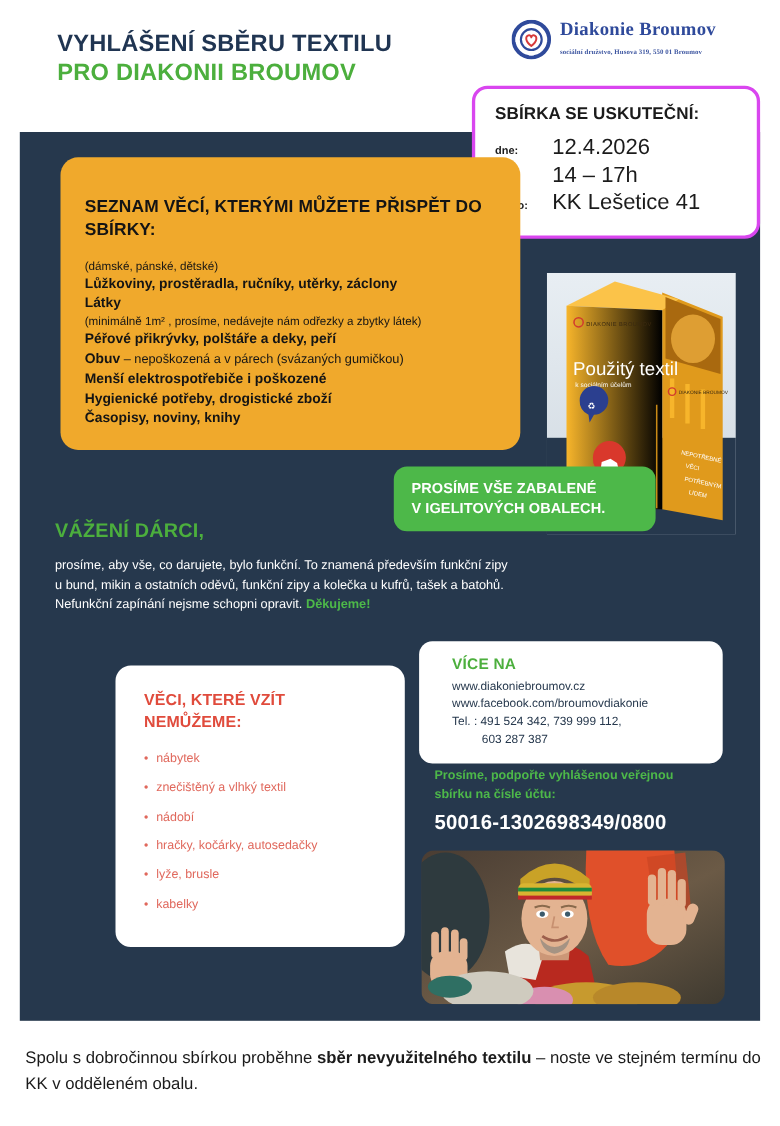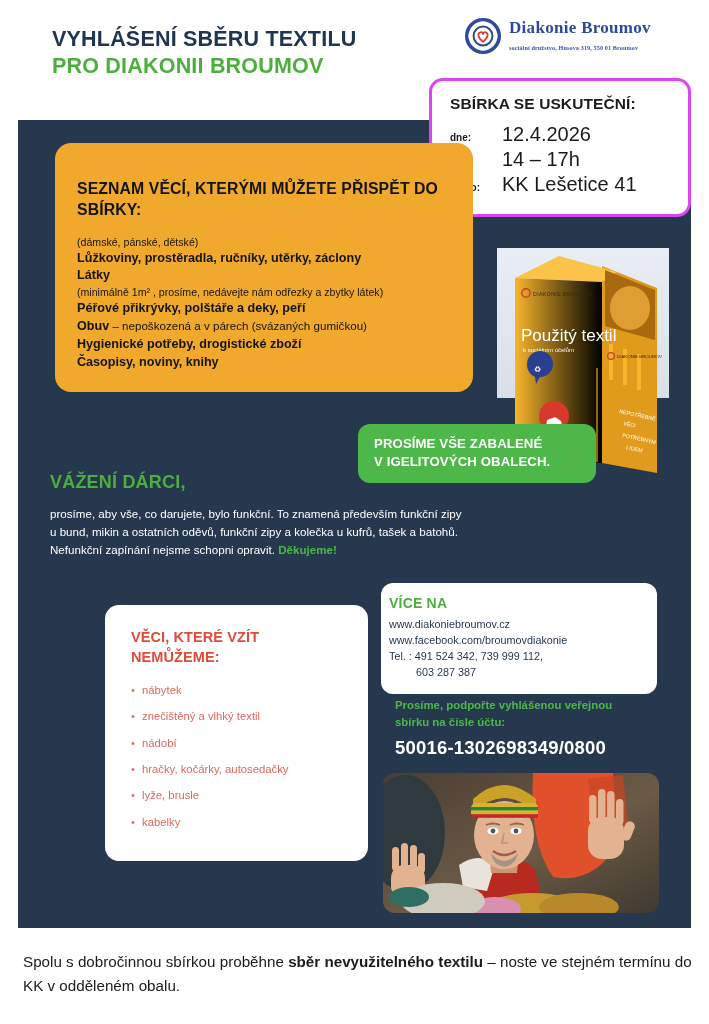--- a/index.html
+++ b/index.html
@@ -246,21 +246,21 @@
   .c-item b { color: #d6392c; font-weight: bold; }
 
   
   .contact-card {
     position: absolute;
     left: 381px;
     top: 583px;
     width: 276px;
     background: #ffffff;
     border-radius: 12px;
-    padding: 12px 16px 13px 8px;
+    padding: 12px 16px 13px 30px;
     box-sizing: border-box;
   }
   .contact-card h3 {
     margin: 0 0 6px 0;
     font-size: 14px;
     font-weight: bold;
     color: #4caf3d;
     letter-spacing: .2px;
   }
   .contact-card div.line {
@@ -412,20 +412,21 @@
 
   <div class="yellow-card">
     <h2>SEZNAM VĚCÍ, KTERÝMI MŮŽETE PŘISPĚT DO SBÍRKY:</h2>
     <div>
       <div class="y-sub">(dámské, pánské, dětské)</div>
       <div class="y-item">Lůžkoviny, prostěradla, ručníky, utěrky, záclony</div>
       <div class="y-item">Látky</div>
       <div class="y-sub">(minimálně 1m² , prosíme, nedávejte nám odřezky a zbytky látek)</div>
       <div class="y-item">Péřové přikrývky, polštáře a deky, peří</div>
       <div class="y-item"><span>Obuv</span><span class="normal"> – nepoškozená a v párech (svázaných gumičkou)</span></div>
+      <div class="y-item">Menší elektrospotřebiče i poškozené</div>
       <div class="y-item">Hygienické potřeby, drogistické zboží</div>
       <div class="y-item">Časopisy, noviny, knihy</div>
     </div>
   </div>
 
   <div class="green-bubble">
     <div>PROSÍME VŠE ZABALENÉ</div>
     <div>V IGELITOVÝCH OBALECH.</div>
   </div>
 

